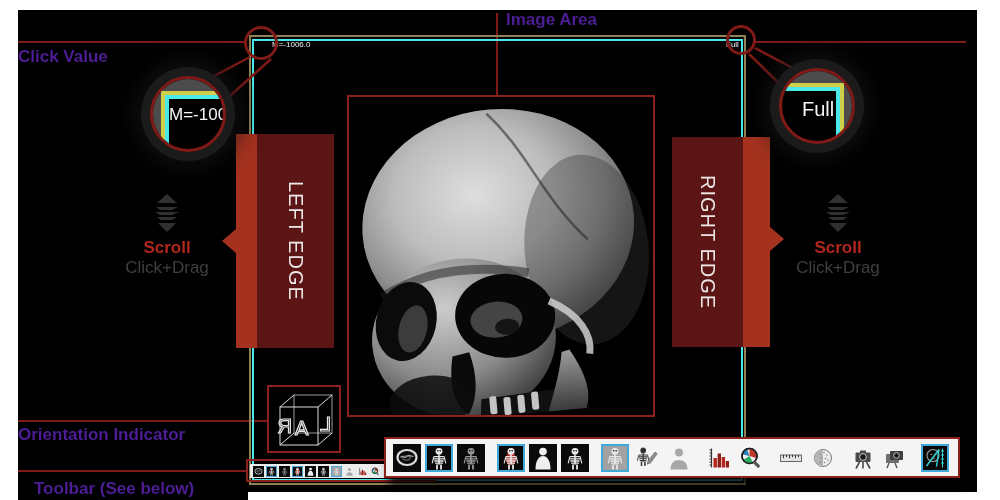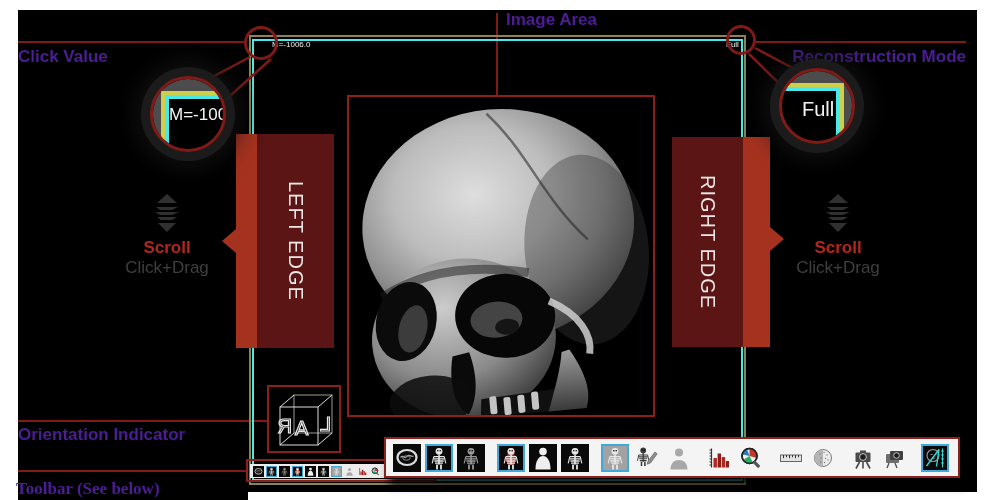--- a/index.html
+++ b/index.html
@@ -57,23 +57,22 @@
   <div class="abs canvas-patch"></div>
 
   <div class="abs red-line" style="left:18px;top:41px;width:226px;height:2px;"></div>
   <div class="abs red-line" style="left:496px;top:13px;width:2px;height:82px;"></div>
   <div class="abs red-line" style="left:753px;top:41px;width:213px;height:2px;"></div>
   <div class="abs red-line" style="left:18px;top:420px;width:249px;height:2px;"></div>
   <div class="abs red-line" style="left:18px;top:470px;width:229px;height:2px;"></div>
 
   <div class="abs lbl" style="left:506px;top:11px;">Image Area</div>
   <div class="abs lbl" style="left:18px;top:48px;">Click Value</div>
-  <div class="abs lbl" style="right:34px;top:48px;">Reconstruction Mode</div>
   <div class="abs lbl" style="left:18px;top:426px;">Orientation Indicator</div>
-  <div class="abs lbl" style="left:16px;top:480px;font-family:Liberation Serif, serif;">Toolbar (See below)</div>
+  <div class="abs lbl" style="left:34px;top:480px;">Toolbar (See below)</div>
 
   <div class="abs khaki-rect"></div>
   <div class="abs cyan-rect"></div>
 
   <div class="abs overlay-txt" style="left:272px;top:41px;">M=-1006.0</div>
   <div class="abs overlay-txt" style="left:726px;top:41px;">Full</div>
 
   <div class="abs skull-rect"></div>
   <svg class="abs" style="left:349px;top:97px;" width="304" height="318" viewBox="0 0 304 318">
     <defs>

